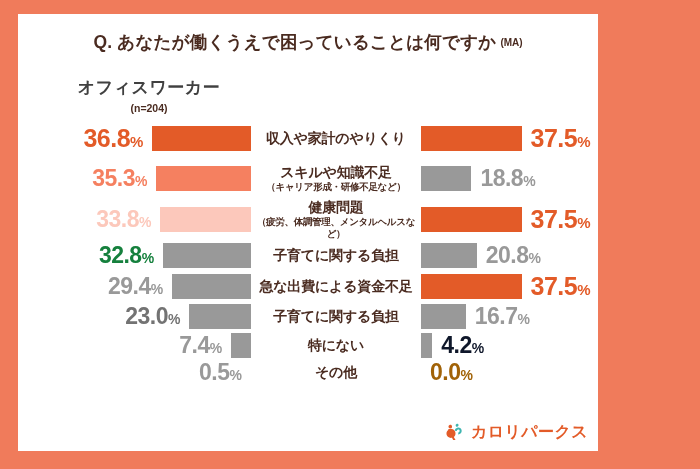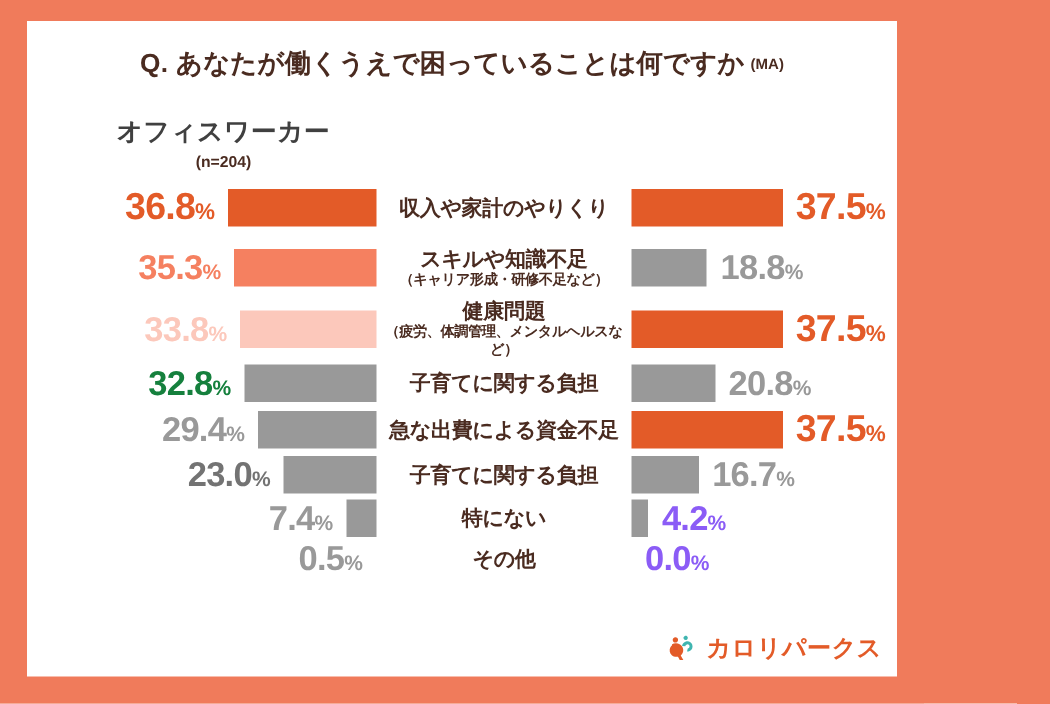--- a/index.html
+++ b/index.html
@@ -276,34 +276,34 @@
         <div class="row" style="height: 28px;">
           <div class="side-left">
             <span class="val" style="color: rgb(153, 153, 153);"><span>7.4</span><span class="pct">%</span></span>
             <div class="bar" style="width: 19.832px; background: rgb(153, 153, 153);"></div>
           </div>
           <div class="center-label">
             <span class="cat-main">特にない</span>
           </div>
           <div class="side-right">
             <div class="bar" style="width: 11.256px; background: rgb(153, 153, 153);"></div>
-            <span class="val" style="color: #8b5cf6;"><span>4.2</span><span class="pct">%</span></span>
+            <span class="val" style="color: #0f172a;"><span>4.2</span><span class="pct">%</span></span>
           </div>
         </div>
         <div class="row" style="height: 26px;">
           <div class="side-left">
             <span class="val" style="color: rgb(153, 153, 153);"><span>0.5</span><span class="pct">%</span></span>
             <div class="bar empty" style="width: 0px;"></div>
           </div>
           <div class="center-label">
             <span class="cat-main">その他</span>
           </div>
           <div class="side-right">
             <div class="bar empty" style="width: 0px;"></div>
-            <span class="val" style="color: #8b5cf6;"><span>0.0</span><span class="pct">%</span></span>
+            <span class="val" style="color: #a16207;"><span>0.0</span><span class="pct">%</span></span>
           </div>
         </div>
       </div>
 
     <div id="logo">
       <svg id="logo-mark" viewBox="0 0 24 24">
         <path d="M7.2 4.4c1.1-.5 2.3.1 2.6 1.2.3 1.1-.4 2.2-1.5 2.4-1.2.2-2.2-.6-2.3-1.7-.1-.8.4-1.6 1.2-1.9z" fill="#e35b28"></path>
         <path d="M14.8 3.2c.9-.4 1.9.1 2.1 1 .2.9-.3 1.8-1.2 2-1 .2-1.8-.5-1.9-1.4-.1-.7.3-1.3 1-1.6z" fill="#3fb5b0"></path>
         <path d="M5.5 9.2c1.8-1 4-.9 5.8.2 1.3.8 2.1 2.1 2.3 3.6.2 1.7-.5 3.3-1.8 4.4l1.9 3.3-2.6.1-1.3-2.5c-1.6.4-3.3 0-4.5-1.1-1.6-1.4-2-3.8-1-5.7.3-.6.7-1.1 1.2-1.5z" fill="#e35b28"></path>
         <path d="M15.6 7.3c1.9-.6 3.9.4 4.6 2.3.6 1.8-.2 3.8-1.9 4.6-.6.3-1.2.4-1.9.4l.5-2.3c.8-.1 1.4-.8 1.3-1.6-.1-.9-.9-1.5-1.8-1.3-.7.1-1.2.7-1.3 1.4l-2.3-.3c.1-1.5 1.2-2.8 2.8-3.2z" fill="#3fb5b0"></path>

